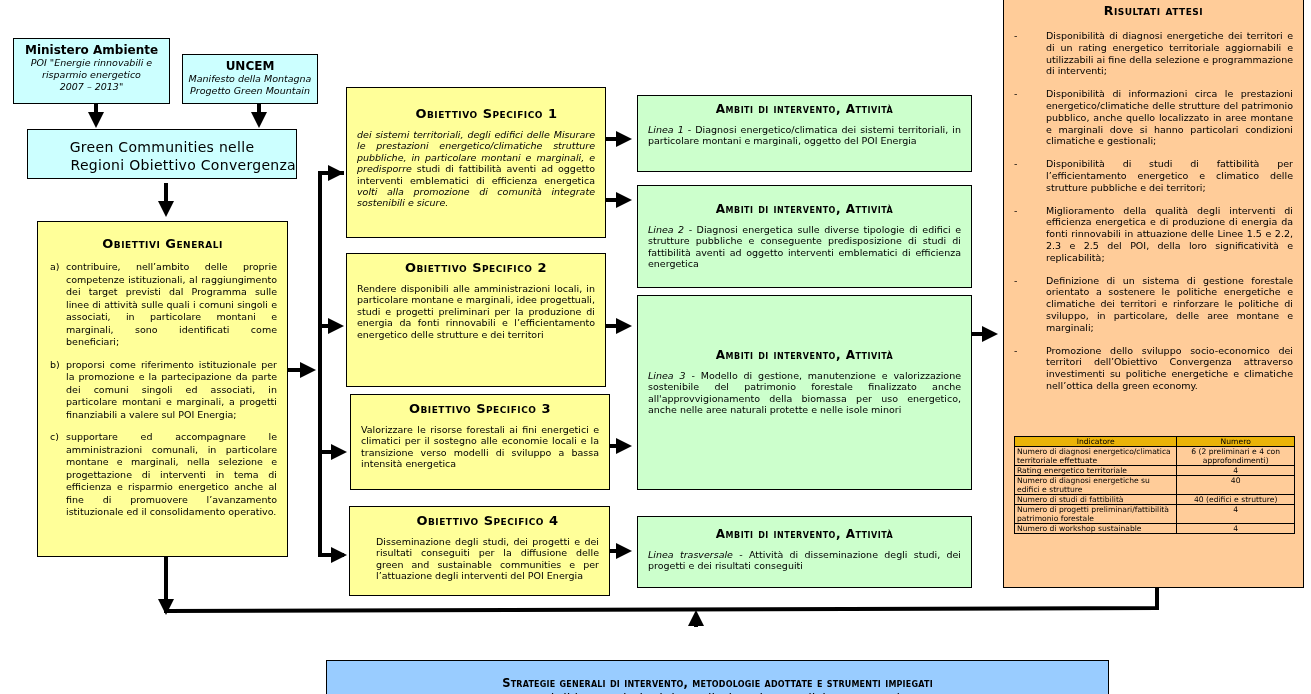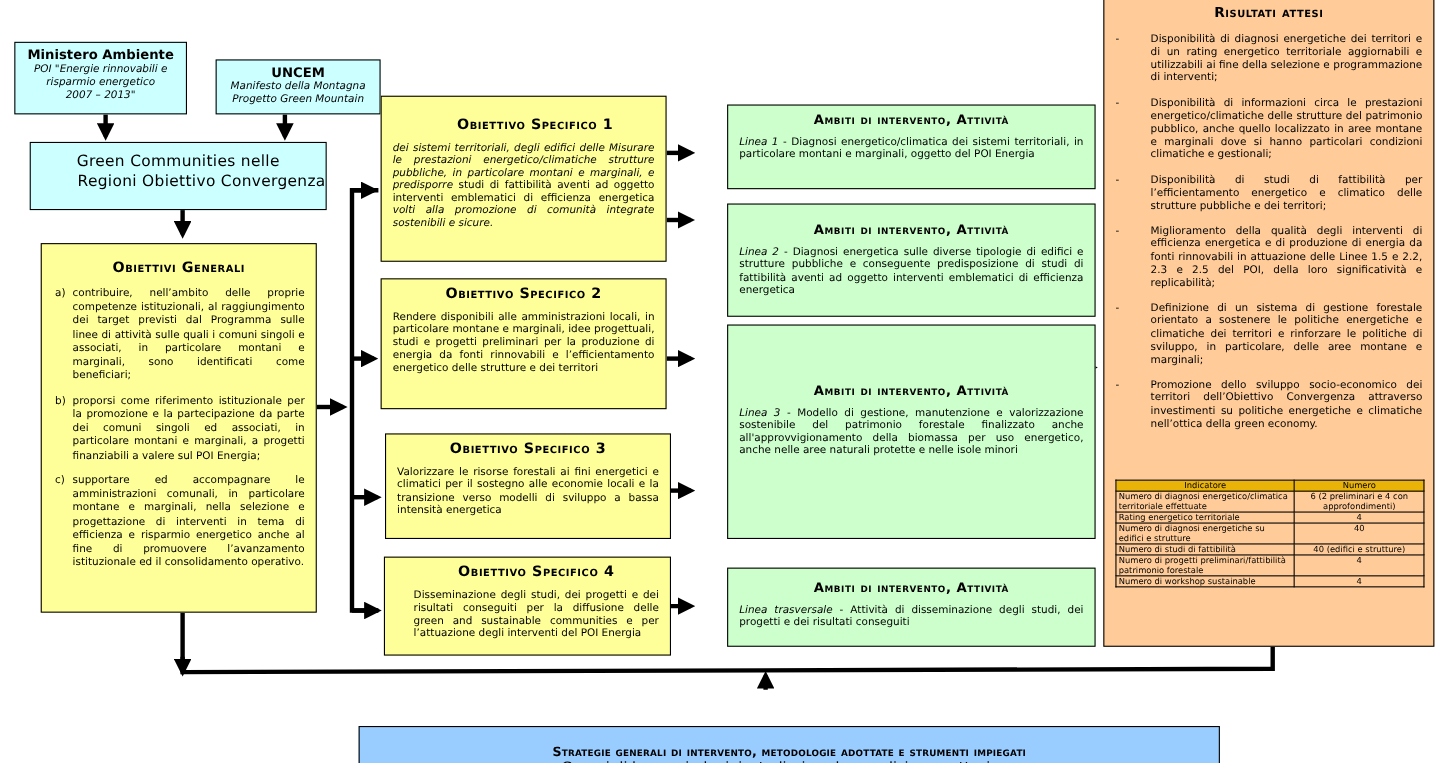--- a/index.html
+++ b/index.html
@@ -1,21 +1,21 @@
 <!DOCTYPE html>
 <html><head>
 <meta charset="utf-8">
 <style>
   html, body { margin:0; padding:0; background:#ffffff; }
   body { width:1311px; height:694px; position:relative; overflow:hidden;
          font-family:"DejaVu Sans", sans-serif; color:#000; }
   .box { position:absolute; box-sizing:border-box; border:1.5px solid #000; }
   .cyan { background:#ccffff; }
   .yellow { background:#ffff99; }
-  .green { background:#ccffcc;margin-left:24px; }
+  .green { background:#ccffcc; }
   .orange { background:#ffcc99; }
   .blue { background:#99ccff; }
   .sc { font-variant:small-caps; font-weight:bold; letter-spacing:0.5px; }
   .ttl { text-align:center; font-weight:bold; }
   .it { font-style:italic; }
   .lbl-src-title { font-size:12px; font-weight:bold; text-align:center; margin-top:4px; }
   .lbl-src-sub { font-size:9.5px; font-style:italic; text-align:center; line-height:12px; }
   .og-item { display:flex; font-size:9.5px; line-height:12.5px; margin:0 10px 10px 12px; }
   .og-item .mk { width:16px; flex:none; }
   .og-item .tx { flex:1; text-align:justify; }
@@ -63,27 +63,27 @@
     <line x1="696" y1="627" x2="696" y2="614" marker-end="url(#ah)"></line>
   </g>
 </svg>
 
 <div class="box cyan" style="left:13px;top:38px;width:157px;height:66px;">
   <div class="lbl-src-title">Ministero Ambiente</div>
   <div class="lbl-src-sub">POI "Energie rinnovabili e</div>
   <div class="lbl-src-sub">risparmio energetico</div>
   <div class="lbl-src-sub">2007 – 2013"</div>
 </div>
-<div class="box cyan" style="left:196px;top:54px;width:150px;height:50px;">
+<div class="box cyan" style="left:182px;top:54px;width:136px;height:50px;">
   <div class="lbl-src-title">UNCEM</div>
   <div class="lbl-src-sub">Manifesto della Montagna</div>
   <div class="lbl-src-sub">Progetto Green Mountain</div>
 </div>
 
-<div class="box cyan" style="left:27px;top:129px;width:270px;height:62px;padding-top:8px;">
+<div class="box cyan" style="left:27px;top:129px;width:270px;height:50px;padding-top:8px;">
   <div style="font-size:14px;text-align:center;line-height:18px;letter-spacing:0.3px;">Green Communities nelle</div>
   <div style="font-size:14px;text-align:right;line-height:18px;letter-spacing:0.3px;">Regioni Obiettivo Convergenza</div>
 </div>
 
 <div class="box yellow" style="left:37px;top:221px;width:251px;height:336px;">
   <div class="sc ttl" style="font-size:13px;margin:14px 0 10px;">Obiettivi Generali</div>
   <div class="og-item">
     <span class="mk">a)</span>
     <span class="tx">contribuire, nell’ambito delle proprie competenze istituzionali, al raggiungimento dei target previsti dal Programma sulle linee di attività sulle quali i comuni singoli e associati, in particolare montani e marginali, sono identificati come beneficiari;</span>
   </div>
@@ -94,21 +94,21 @@
   <div class="og-item">
     <span class="mk">c)</span>
     <span class="tx">supportare ed accompagnare le amministrazioni comunali, in particolare montane e marginali, nella selezione e progettazione di interventi in tema di efficienza e risparmio energetico anche al fine di promuovere l’avanzamento istituzionale ed il consolidamento operativo.</span>
   </div>
 </div>
 
 <div class="box yellow" style="left:346px;top:87px;width:260px;height:151px;">
   <div class="sc os-title" style="margin-top:18px;padding-left:21px;">Obiettivo Specifico 1</div>
   <div class="os-body"><span class="it">dei sistemi territoriali, degli edifici delle Misurare le prestazioni energetico/climatiche strutture pubbliche, in particolare montani e marginali, e predisporre</span><span> studi di fattibilità aventi ad oggetto interventi emblematici di efficienza energetica </span><span class="it">volti alla promozione di comunità integrate sostenibili e sicure.</span></div>
 </div>
-<div class="box yellow" style="left:346px;top:253px;width:260px;height:119px;">
+<div class="box yellow" style="left:346px;top:253px;width:260px;height:134px;">
   <div class="sc os-title">Obiettivo Specifico 2</div>
   <div class="os-body">Rendere disponibili alle amministrazioni locali, in particolare montane e marginali, idee progettuali, studi e progetti preliminari per la produzione di energia da fonti rinnovabili e l’efficientamento energetico delle strutture e dei territori</div>
 </div>
 <div class="box yellow" style="left:350px;top:394px;width:260px;height:96px;">
   <div class="sc os-title">Obiettivo Specifico 3</div>
   <div class="os-body">Valorizzare le risorse forestali ai fini energetici e climatici per il sostegno alle economie locali e la transizione verso modelli di sviluppo a bassa intensità energetica</div>
 </div>
 <div class="box yellow" style="left:349px;top:506px;width:261px;height:90px;padding-left:16px;">
   <div class="sc os-title">Obiettivo Specifico 4</div>
   <div class="os-body">Disseminazione degli studi, dei progetti e dei risultati conseguiti per la diffusione delle green and sustainable communities e per l’attuazione degli interventi del POI Energia</div>

